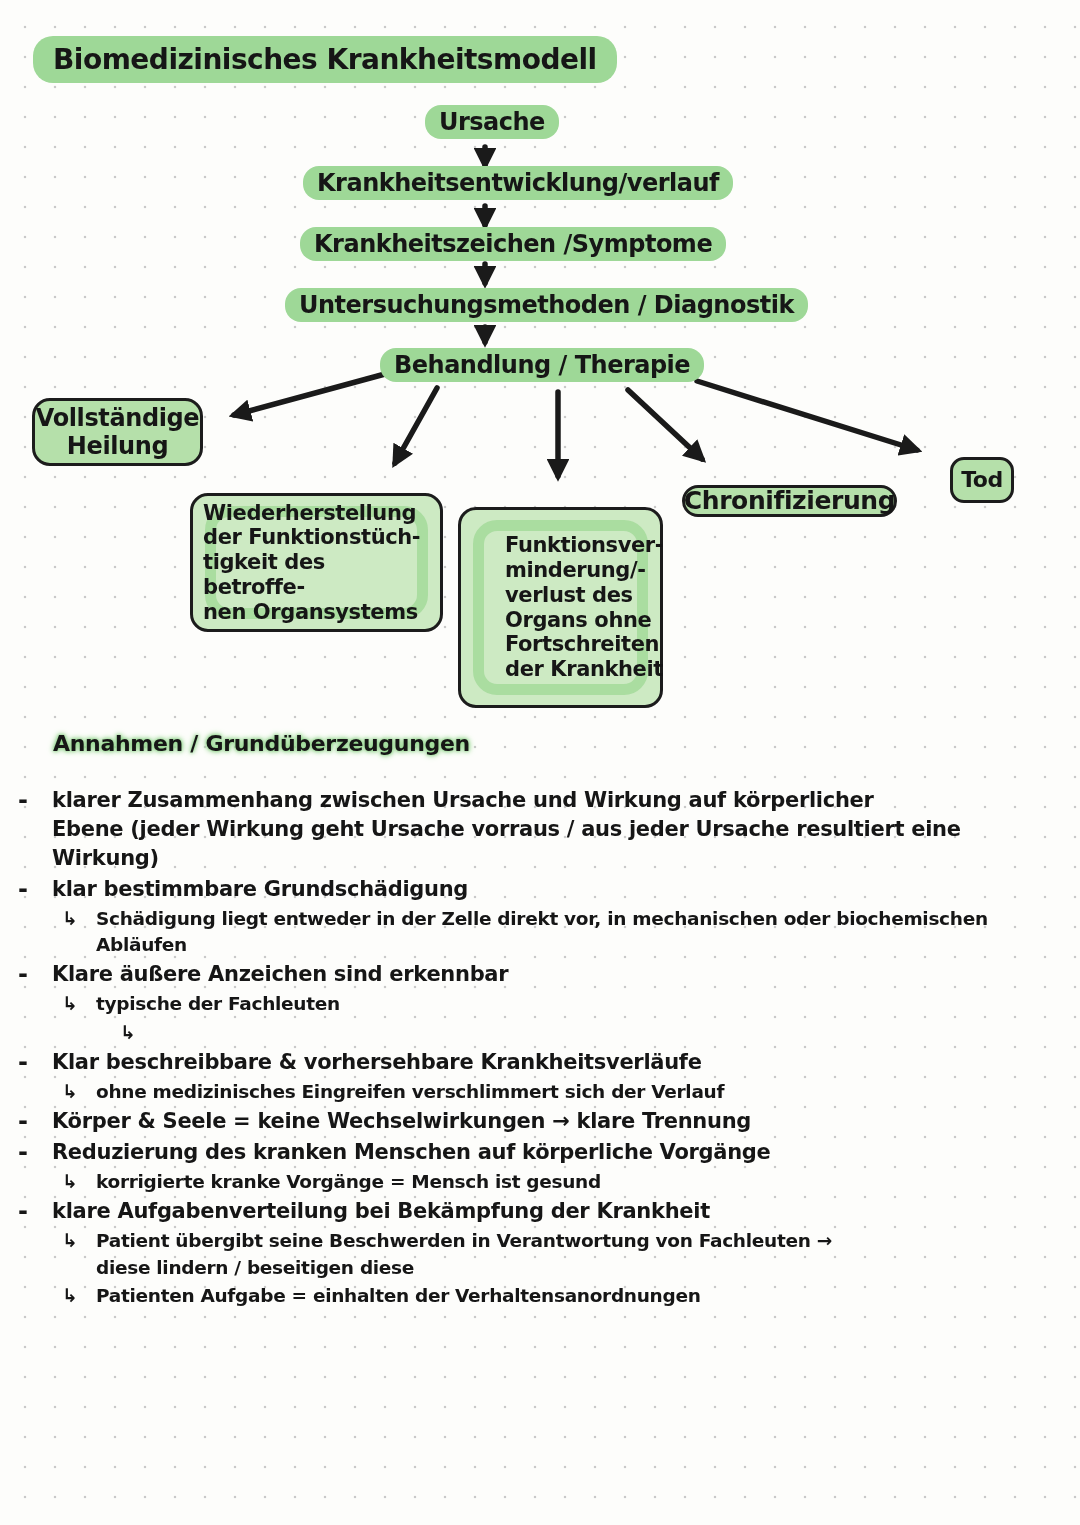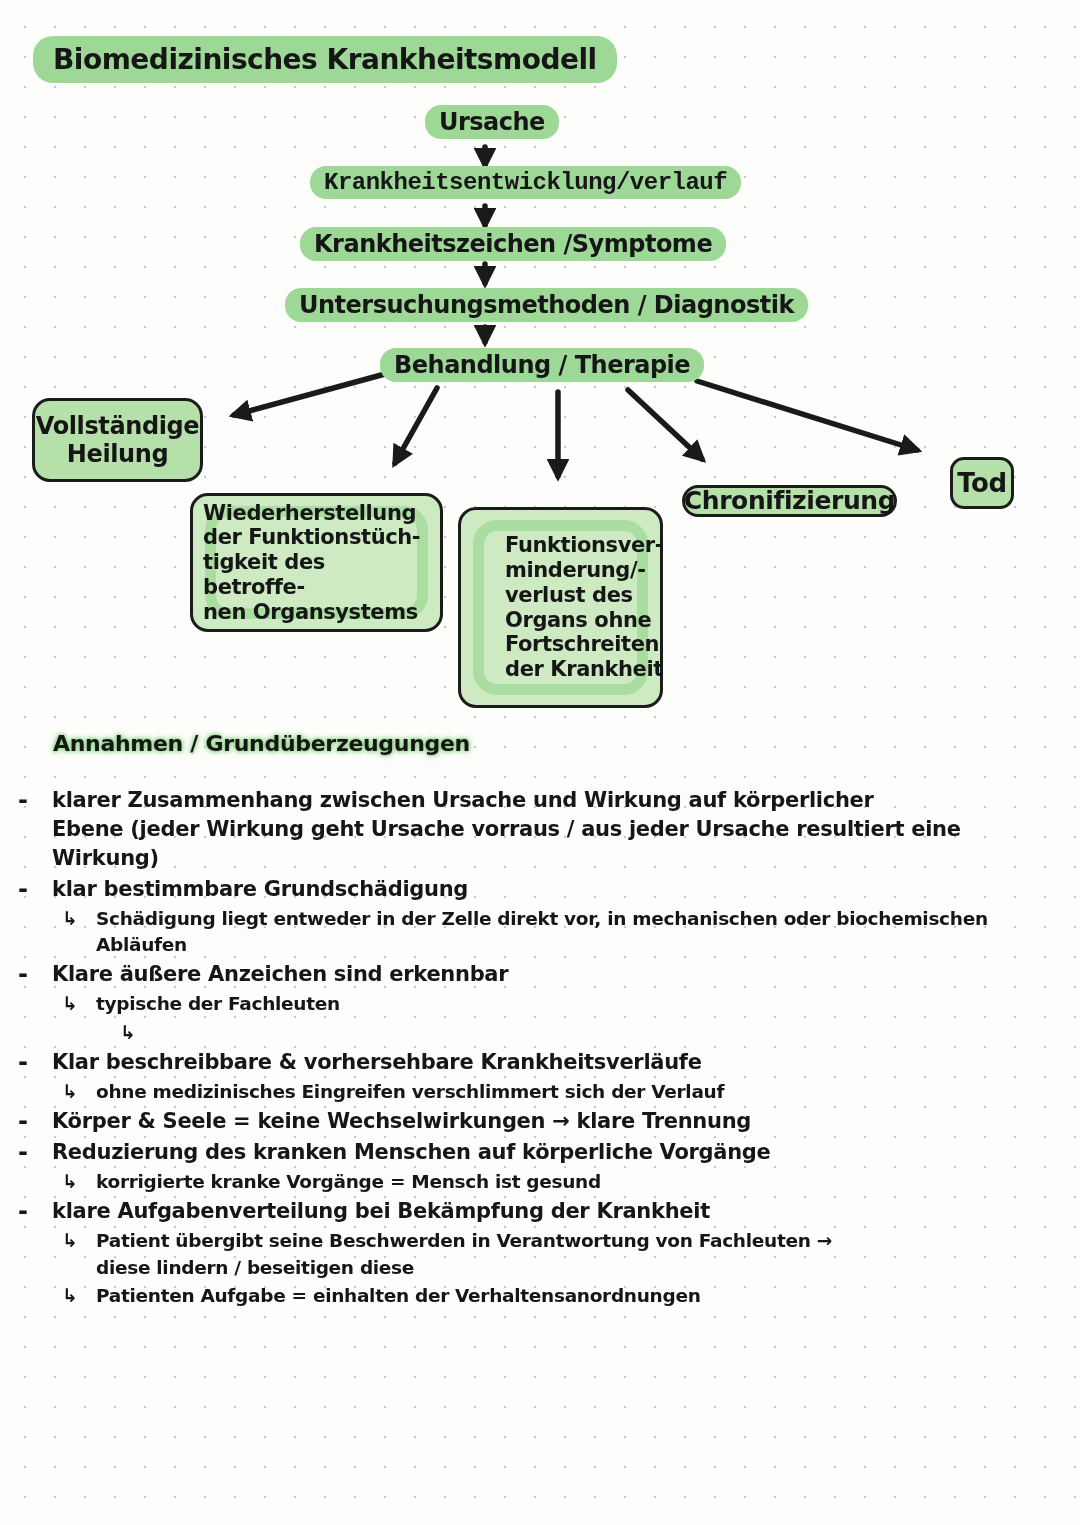--- a/index.html
+++ b/index.html
@@ -74,26 +74,26 @@
       <path d="M437,388 L395,463" marker-end="url(#ah)"></path>
       <path d="M558,392 L558,476" marker-end="url(#ah)"></path>
       <path d="M628,390 L702,459" marker-end="url(#ah)"></path>
       <path d="M697,381 L917,450" marker-end="url(#ah)"></path>
     </g>
   </svg>
 
   <div class="pill title" style="left:33px;top:36px;">Biomedizinisches Krankheitsmodell</div>
 
   <div class="pill" style="left:425px;top:105px;">Ursache</div>
-  <div class="pill" style="left:310px;top:166px;font-family:Liberation Mono, monospace;">Krankheitsentwicklung/verlauf</div>
+  <div class="pill" style="left:303px;top:166px;">Krankheitsentwicklung/verlauf</div>
   <div class="pill" style="left:300px;top:227px;">Krankheitszeichen /Symptome</div>
   <div class="pill" style="left:285px;top:288px;">Untersuchungsmethoden / Diagnostik</div>
   <div class="pill" style="left:380px;top:348px;">Behandlung / Therapie</div>
 
-  <div class="obox solid" style="left:32px;top:398px;width:171px;height:84px;font-size:24px;">
+  <div class="obox solid" style="left:32px;top:398px;width:171px;height:68px;font-size:24px;">
     <span class="lbl">Vollständige
 Heilung</span>
   </div>
 
   <div class="obox light" style="left:190px;top:493px;width:253px;height:139px;font-size:21px;">
     <span class="lbl">Wiederherstellung
 der Funktionstüch-
 tigkeit des betroffe-
 nen Organsystems</span>
   </div>
@@ -104,21 +104,21 @@
 verlust des
 Organs ohne
 Fortschreiten
 der Krankheit</span>
   </div>
 
   <div class="obox solid" style="left:682px;top:485px;width:215px;height:32px;font-size:25px;border-radius:24px;">
     <span class="lbl">Chronifizierung</span>
   </div>
 
-  <div class="obox solid" style="left:950px;top:457px;width:64px;height:52px;font-size:26px;border-radius:14px;">
+  <div class="obox solid" style="left:950px;top:457px;width:64px;height:46px;font-size:22px;border-radius:14px;">
     <span class="lbl">Tod</span>
   </div>
 
   <div class="notes-heading">Annahmen / Grundüberzeugungen</div>
 
   <div class="notes">
     <div class="note-row lvl0">
       <span class="bullet">-</span>
       <span class="txt">klarer Zusammenhang zwischen Ursache und Wirkung auf körperlicher
 Ebene (jeder Wirkung geht Ursache vorraus / aus jeder Ursache resultiert eine

